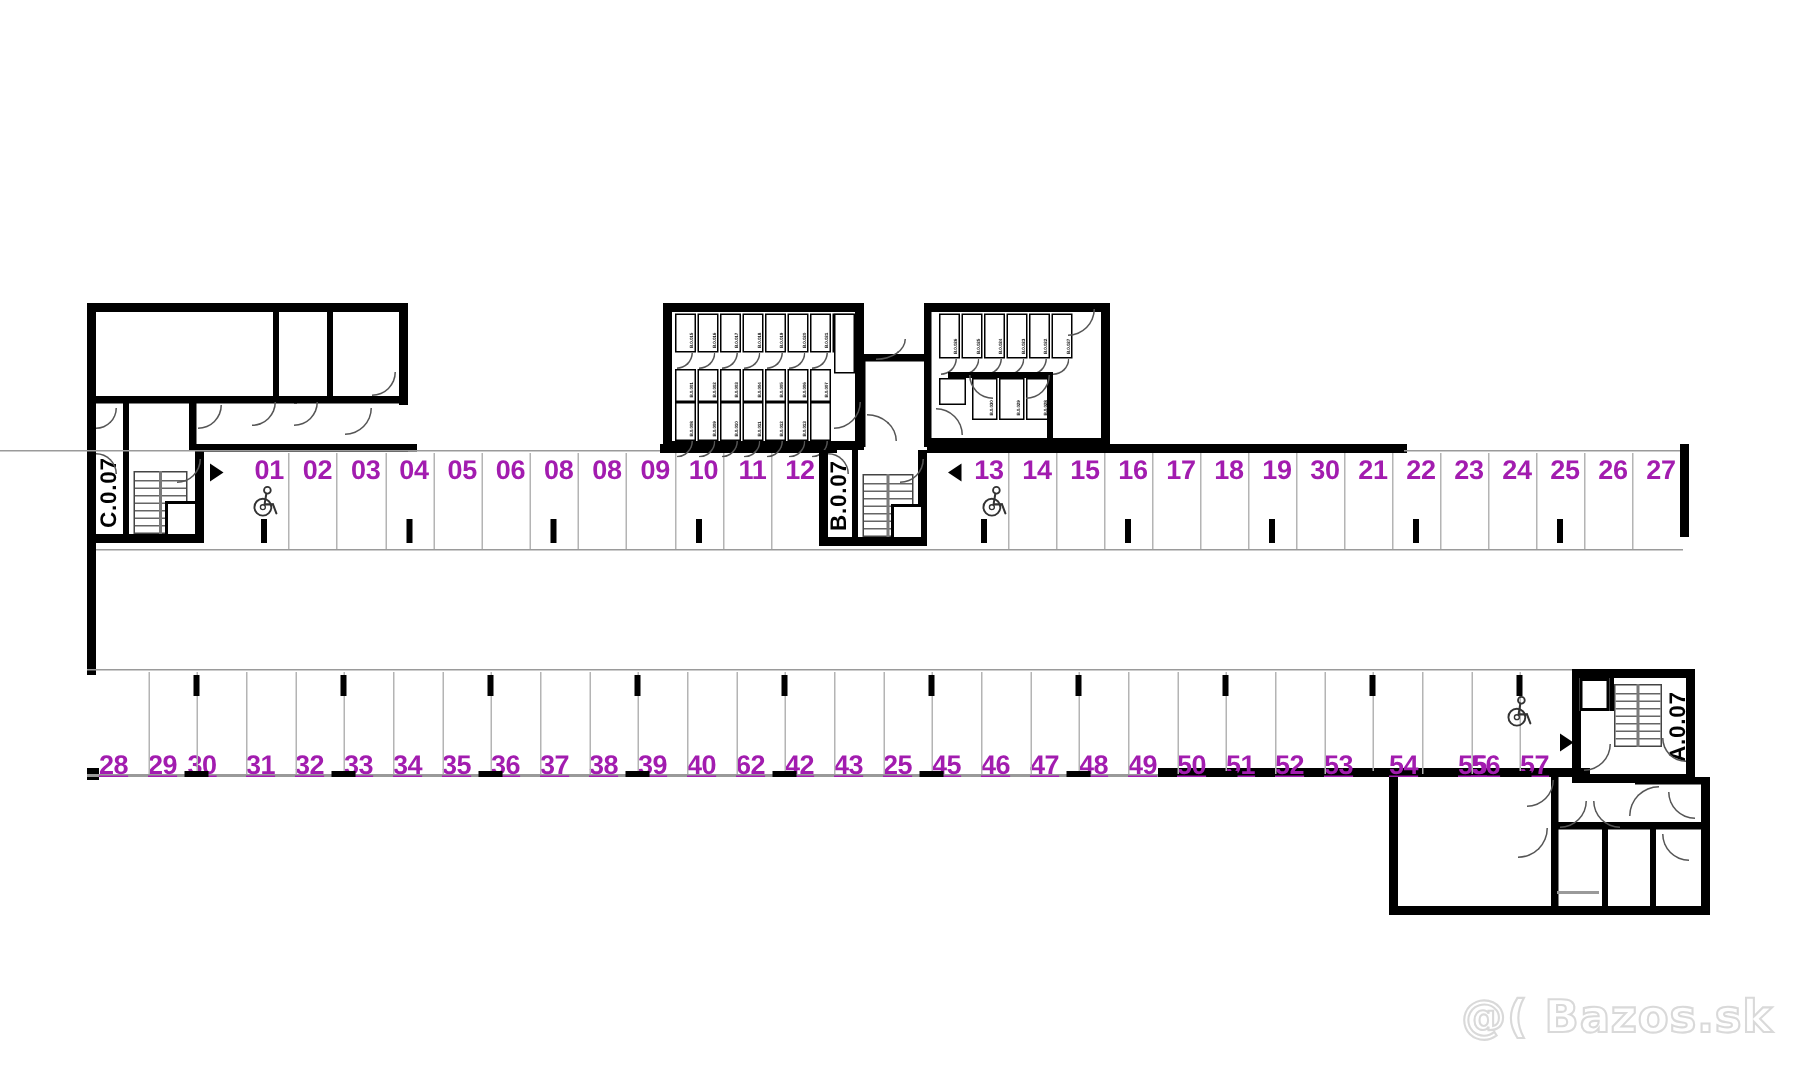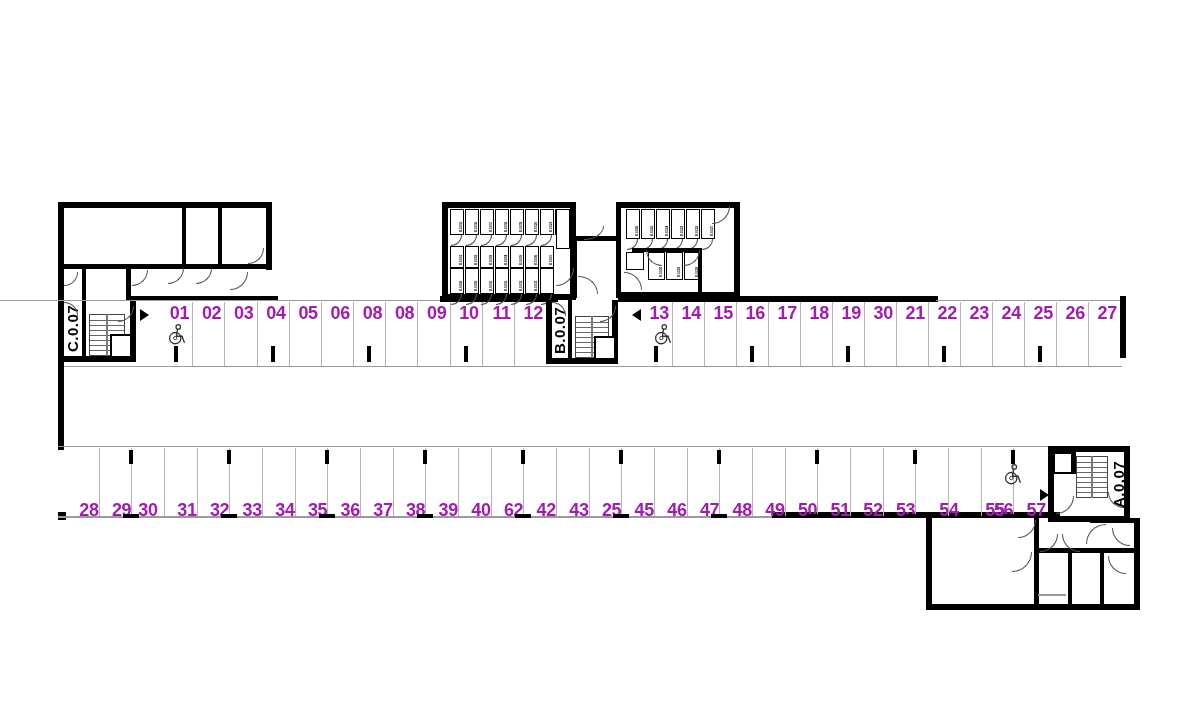--- a/index.html
+++ b/index.html
@@ -11,21 +11,21 @@
   
   .wall{position:absolute;background:#000;}
   .thin{position:absolute;background:#9a9a9a;}
   .bay-line{position:absolute;background:#b4b4b4;width:1px;}
   .room{position:absolute;background:#fff;border:1px solid #000;box-sizing:border-box;}
 
   
   .num{position:absolute;font-size:18px;font-weight:bold;
        letter-spacing:-.3px;line-height:1;color:#a21caf;}
   .num.top{text-align:right;}
-  .num.bot{text-align:right;}
+  .num.bot{text-align:left;text-decoration:underline;}
 
   
   .corelbl{position:absolute;font-size:15px;font-weight:bold;
            letter-spacing:.5px;color:#000;
            transform:rotate(-90deg);transform-origin:left top;
            white-space:nowrap;}
 
   
   .unitlbl{position:absolute;font-size:3.1px;font-weight:bold;
            color:#111;transform:rotate(-90deg);transform-origin:left top;
@@ -484,13 +484,14 @@
   <div class="thin" style="left:1038px;top:594px;width:28px;height:2px;"></div>
 
   <div class="door sw-br" style="left:1018px;top:520px;width:18px;height:18px;"></div>
   <div class="door sw-br" style="left:1040px;top:534px;width:18px;height:18px;"></div>
   <div class="door sw-bl" style="left:1062px;top:534px;width:18px;height:18px;"></div>
   <div class="door sw-tl" style="left:1086px;top:524px;width:20px;height:20px;"></div>
   <div class="door sw-bl" style="left:1112px;top:528px;width:18px;height:18px;"></div>
   <div class="door sw-bl" style="left:1108px;top:556px;width:18px;height:18px;"></div>
   <div class="door sw-br" style="left:1012px;top:552px;width:20px;height:20px;"></div>
 
+  <div id="wm">@( Bazos.sk</div>
 </div>
 
 </body></html>

